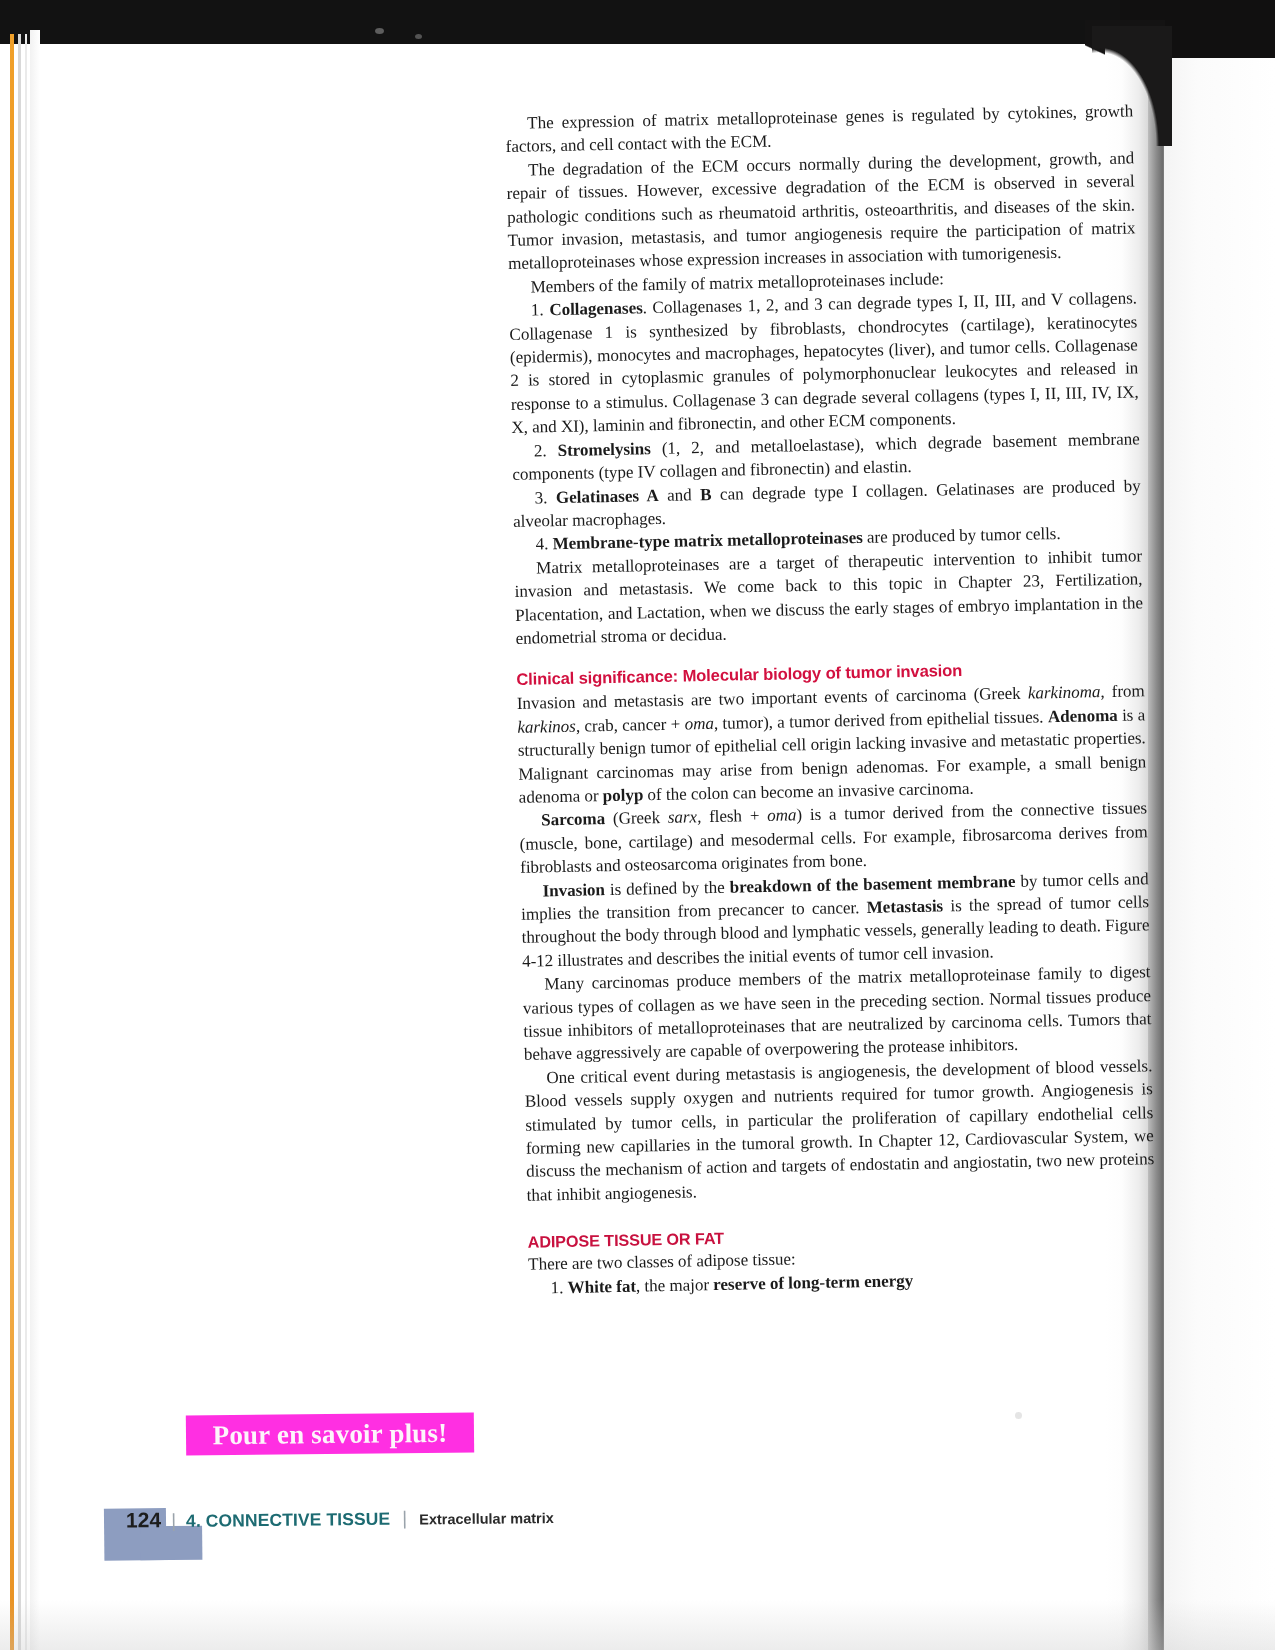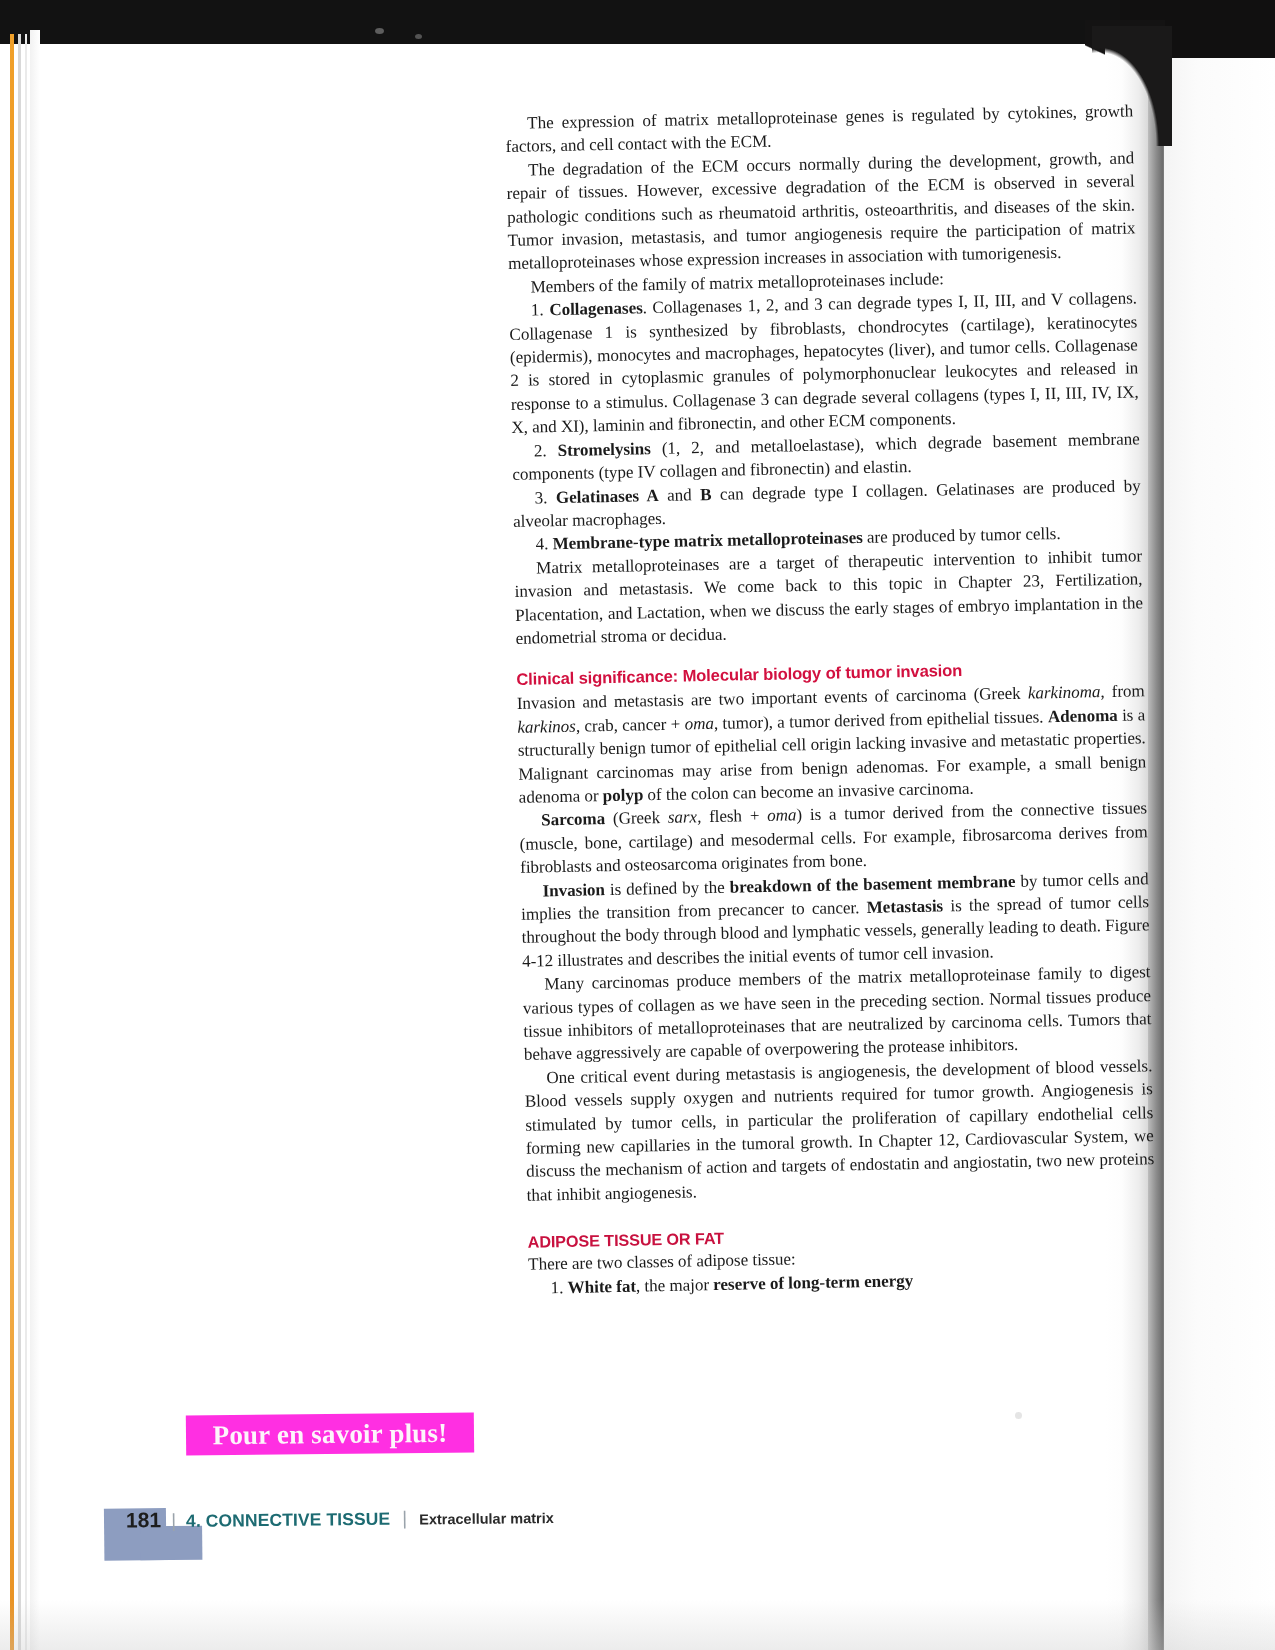--- a/index.html
+++ b/index.html
@@ -215,21 +215,21 @@
   </div>
 
   <div id="sticker">
     <span>Pour en savoir plus!</span>
   </div>
 
   <div id="footer">
     <div class="foot-block"></div>
     <div class="foot-block2"></div>
     <div class="foot-line">
-      <span class="pagenum">181</span>
+      <span class="pagenum">124</span>
       <span class="sep">|</span>
       <span class="chapter">4. CONNECTIVE TISSUE</span>
       <span class="sep2">|</span>
       <span class="section">Extracellular matrix</span>
     </div>
   </div>
 
 </div>
 
 </body></html>

